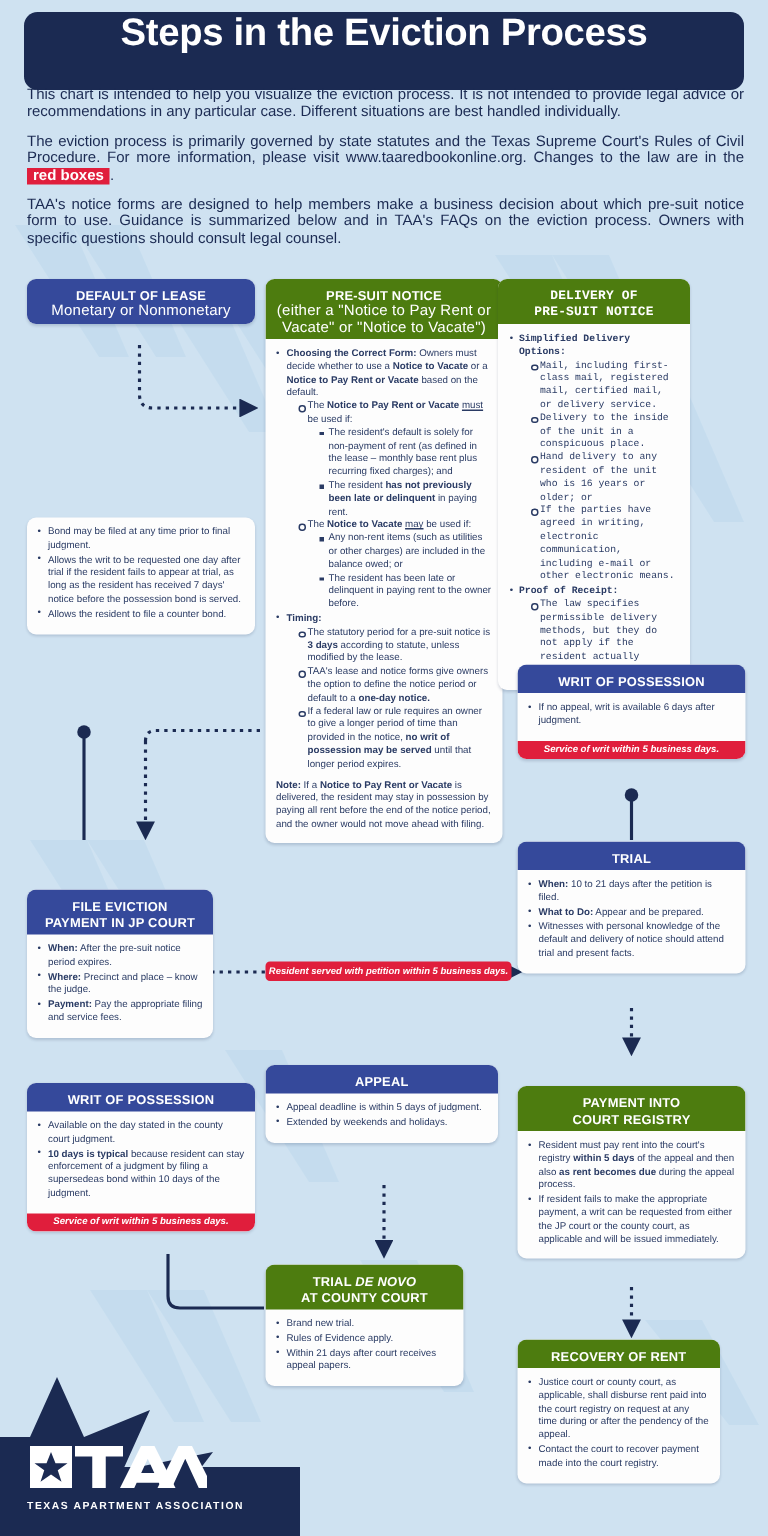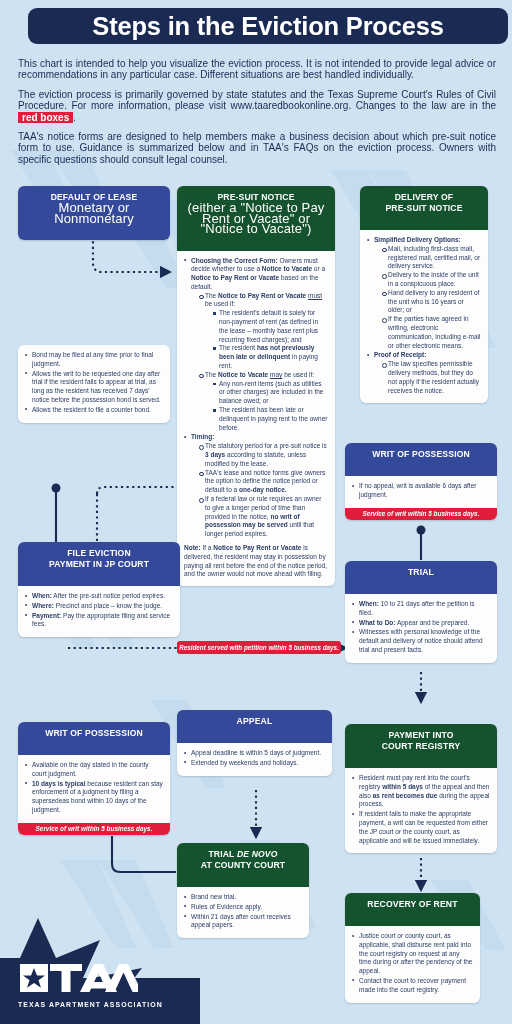--- a/index.html
+++ b/index.html
@@ -14,47 +14,47 @@
     width: 512px; height: 1024px;
     background: #cfe2f1;
     overflow: hidden;
   }
   
   .wm { position: absolute; opacity: .5; pointer-events: none; }
   .wm svg { display: block; }
 
   
   .title-bar {
-    position: absolute; left: 16px; top: 8px; width: 480px; height: 36px;
+    position: absolute; left: 16px; top: 8px; width: 480px; height: 52px;
     background: #1b2a52; border-radius: 9px;
-    display: flex; align-items: center; justify-content: center; margin-left: 12px;
+    display: flex; justify-content: center;
   }
   .title-bar h1 {
     color: #fff; font-size: 25.5px; font-weight: bold; letter-spacing: -0.2px;
   }
   .intro { position: absolute; left: 18px; top: 58px; width: 478px; }
   .intro p {
     color: #1b2a52; font-size: 10px; line-height: 11.4px;
     text-align: justify; margin-bottom: 8px;
   }
   .redmark { background: #e01e3c; color: #fff; font-weight: bold; padding: 0 4px; }
 
   
   .card {
     position: absolute; border-radius: 6px; overflow: hidden;
     background: #fdfdfd;
     box-shadow: 0 1px 2px rgba(20,40,80,.18);
   }
   .card .hd {
-    padding: 6px 6px 16px; text-align: center; color: #fff;
+    padding: 6px 6px 2px; text-align: center; color: #fff;
     font-size: 8.6px; font-weight: bold; line-height: 11px; letter-spacing: .15px;
   }
   .card.blue .hd { background: #35499b; }
-  .card.red  .hd { background: #14532d; }
-  .card .hd .sub { font-weight: normal; font-size: 13px; line-height: 10.5px; }
+  .card.red  .hd { background: #4d7c0f; }
+  .card .hd .sub { font-weight: normal; font-size: 10px; line-height: 10.5px; }
   .card .bd { padding: 6px 7px 7px 7px; color: #2a3b64; font-size: 6.5px; line-height: 8.8px; }
   .banner {
     background: #e01e3c; color: #fff; font-size: 6.4px; font-style: italic;
     font-weight: bold; text-align: center; padding: 2.5px 3px;
   }
 
   ul.l1 { list-style: none; }
   ul.l1 > li { position: relative; padding-left: 7px; margin-bottom: 1px; }
   ul.l1 > li::before { content: "•"; position: absolute; left: 0; top: -0.5px; }
   ul.l2 { list-style: none; margin-left: 7px; }
@@ -197,21 +197,21 @@
             <li><span>The statutory period for a pre-suit notice is </span><b>3 days</b><span> according to statute, unless modified by the lease.</span></li>
             <li><span>TAA's lease and notice forms give owners the option to define the notice period or default to a </span><b>one-day notice.</b></li>
             <li><span>If a federal law or rule requires an owner to give a longer period of time than provided in the notice, </span><b>no writ of possession may be served</b><span> until that longer period expires.</span></li>
           </ul>
         </li>
       </ul>
       <div class="note"><b>Note:</b><span> If a </span><b>Notice to Pay Rent or Vacate</b><span> is delivered, the resident may stay in possession by paying all rent before the end of the notice period, and the owner would not move ahead with filing.</span></div>
     </div>
   </div>
 
-  <div class="card red" style="left:360px;top:186px;width:128px;">
+  <div class="card red" style="left:332px;top:186px;width:128px;font-family:Liberation Mono, monospace;">
     <div class="hd">
       <div>DELIVERY OF</div>
       <div>PRE-SUIT NOTICE</div>
     </div>
     <div class="bd">
       <ul class="l1">
         <li>
           <b>Simplified Delivery Options:</b>
           <ul class="l2">
             <li>Mail, including first-class mail, registered mail, certified mail, or delivery service.</li>
@@ -233,21 +233,21 @@
   <div class="card blue" style="left:18px;top:345px;width:152px;">
     <div class="bd">
       <ul class="l1">
         <li>Bond may be filed at any time prior to final judgment.</li>
         <li>Allows the writ to be requested one day after trial if the resident fails to appear at trial, as long as the resident has received 7 days' notice before the possession bond is served.</li>
         <li>Allows the resident to file a counter bond.</li>
       </ul>
     </div>
   </div>
 
-  <div class="card blue" style="left:18px;top:542px;width:162px;">
+  <div class="card blue" style="left:18px;top:593px;width:124px;">
     <div class="hd">
       <div>FILE EVICTION</div>
       <div>PAYMENT IN JP COURT</div>
     </div>
     <div class="bd">
       <ul class="l1">
         <li><b>When:</b><span> After the pre-suit notice period expires.</span></li>
         <li><b>Where:</b><span> Precinct and place – know the judge.</span></li>
         <li><b>Payment:</b><span> Pay the appropriate filing and service fees.</span></li>
       </ul>

